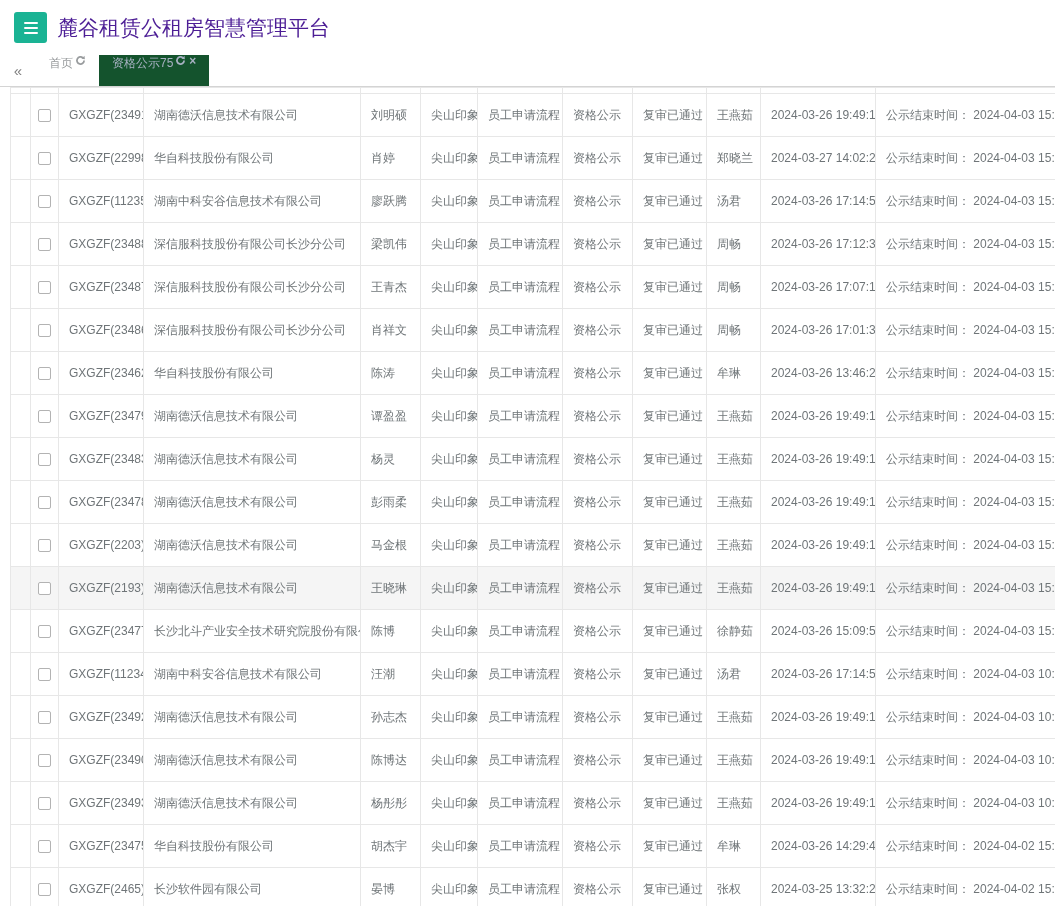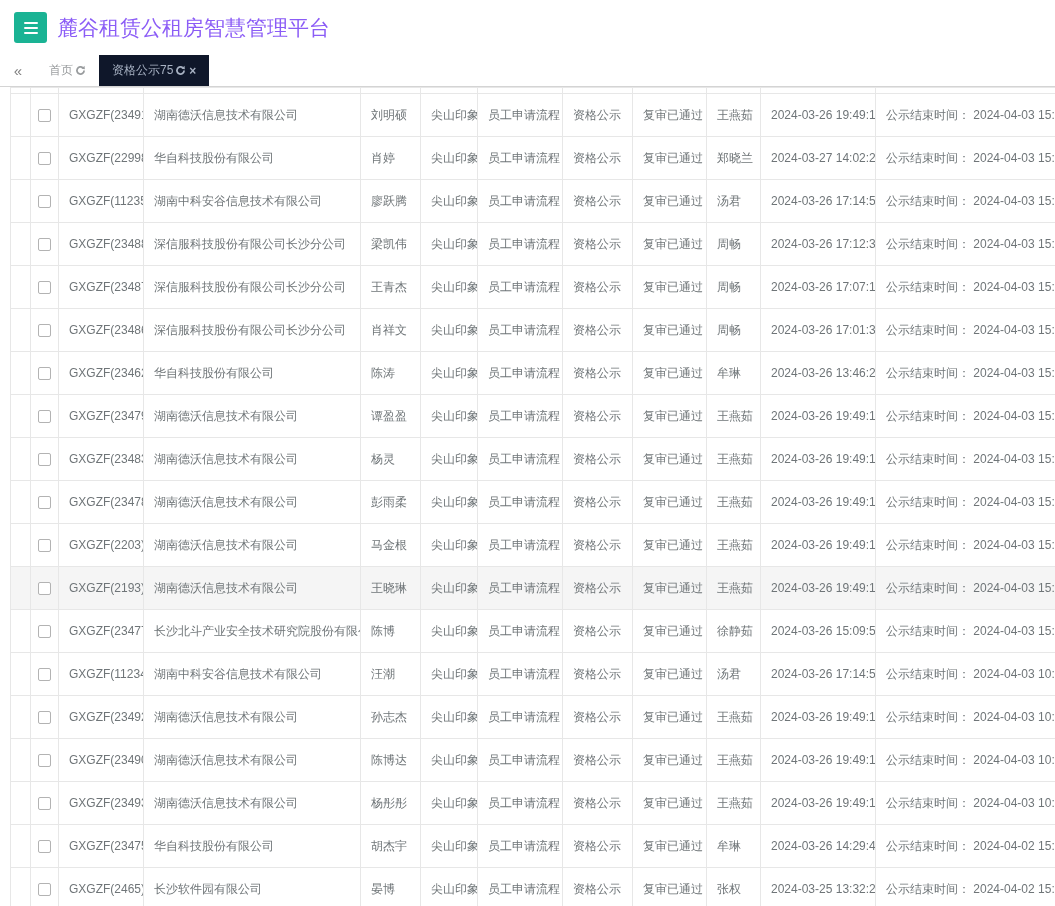--- a/index.html
+++ b/index.html
@@ -10,35 +10,35 @@
     font-family: "Liberation Sans", "DejaVu Sans", sans-serif;
   }
   
   .app-header { height: 55px; display: flex; align-items: center; padding-left: 14px; background: #fff; }
   .menu-btn {
     width: 33px; height: 31px; background: #1ab394; border: none; border-radius: 3px;
     display: flex; flex-direction: column; justify-content: center; align-items: center;
     gap: 3px; cursor: pointer; flex: 0 0 auto;
   }
   .menu-btn .bar { width: 14px; height: 2px; background: #ffffff; border-radius: 1px; }
-  .app-title { font-size: 21px; color: #8b5cf6; margin-left: 10px; white-space: nowrap; }
+  .app-title { font-size: 21px; color: #4c1d95; margin-left: 10px; white-space: nowrap; }
   
   .tabbar {
     height: 32px; display: flex; align-items: stretch;
     background: #fff; border-bottom: 1px solid #d4d4d4;
   }
   .collapse-btn {
     width: 36px; display: flex; align-items: center; justify-content: center;
     color: #808080; font-size: 15px; cursor: pointer; user-select: none;
   }
   .tab {
-    display: flex; align-items: center; padding: 0 13px; font-size: 12px;
+    display: flex; align-items: flex-start; padding: 0 13px; font-size: 12px;
     color: #999c9e; cursor: pointer; white-space: nowrap;
   }
-  .tab.active { background: #0f172a; color: #a7b1c2; }
+  .tab.active { background: #14532d; color: #a7b1c2; }
   .tab .tab-label { margin-right: 2px; }
   .refresh-icon { display: inline-flex; align-items: center; }
   .refresh-icon svg { width: 11px; height: 11px; display: block; }
   .close-icon { font-size: 12px; font-weight: bold; margin-left: 3px; line-height: 1; }
   
   .table-wrap { margin-left: 10px; }
   table { border-collapse: collapse; table-layout: fixed; width: 1050px; }
   td {
     border: 1px solid #e7e7e7; font-size: 12px; color: #6f7578;
     height: 43px; padding: 0 4px 0 10px; white-space: nowrap; overflow: hidden;

